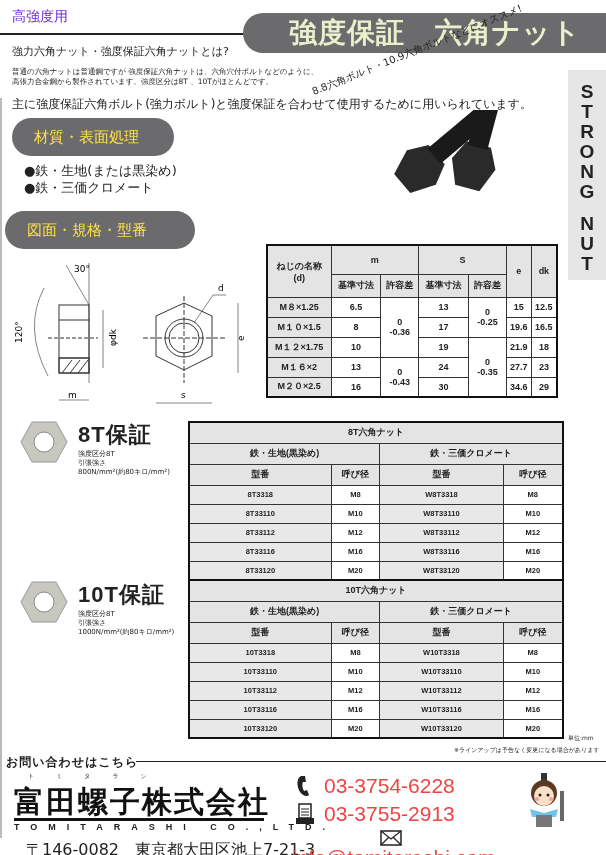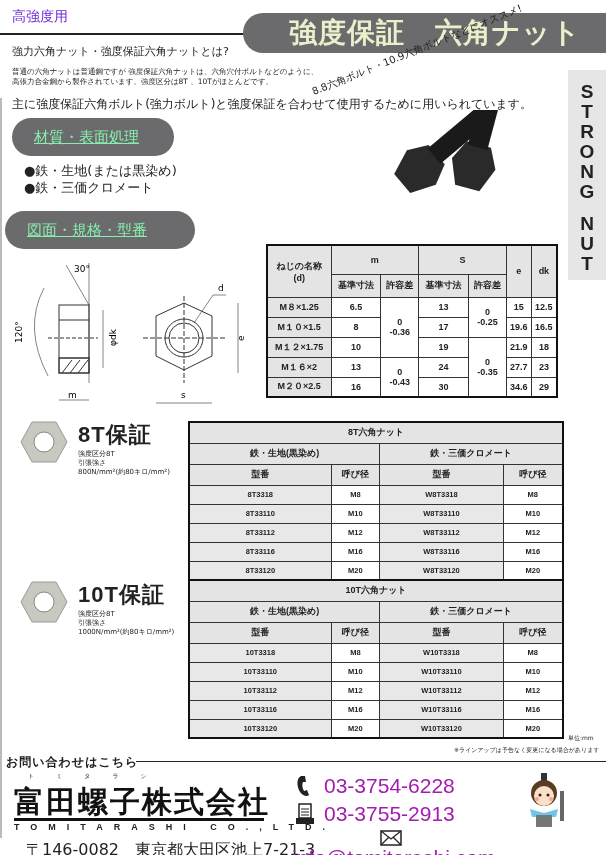--- a/index.html
+++ b/index.html
@@ -5,21 +5,21 @@
   * { box-sizing: border-box; margin: 0; padding: 0; }
   body { width: 606px; height: 855px; background: #fff; font-family: "DejaVu Sans", sans-serif; color: #222; position: relative; overflow: hidden; }
   .page { position: relative; width: 606px; height: 855px; }
   .left-rule { position: absolute; left: 0; top: 98px; width: 2px; height: 740px; background: #bbb; }
   .cat { position: absolute; left: 12px; top: 8px; font-size: 14px; color: #6d28d9; }
   .hr-top { position: absolute; left: 0; top: 33px; width: 250px; height: 2px; background: #222; }
   .title-bar { position: absolute; left: 243px; top: 13px; width: 380px; height: 40px; background: #6b6b6d; border-radius: 22px 0 0 22px; color: #e8f0cc; font-size: 28px; font-weight: bold; padding-left: 46px; line-height: 40px; letter-spacing: 1px; }
   .q-title { position: absolute; left: 12px; top: 44px; font-size: 11px; }
   .intro { position: absolute; left: 12px; top: 67px; font-size: 7.5px; line-height: 10px; }
   .intro2 { position: absolute; left: 12px; top: 96px; font-size: 12px; }
-  .pill { position: absolute; background: #6b6b6d; color: #86efac; font-size: 15px; border-radius: 20px; height: 38px; line-height: 38px; padding: 0 22px; text-decoration: underline; }
+  .pill { position: absolute; background: #6b6b6d; color: #fde047; font-size: 15px; border-radius: 20px; height: 38px; line-height: 38px; padding: 0 22px; }
   .pill1 { left: 12px; top: 118px; width: 162px; }
   .pill2 { left: 5px; top: 211px; width: 190px; }
   .mat { position: absolute; left: 24px; top: 162px; font-size: 13px; line-height: 17px; }
   .recommend { position: absolute; left: 340px; top: 80px; width: 230px; height: 80px; font-size: 10px; transform: rotate(-22deg); transform-origin: left bottom; }
   .bolts { position: absolute; left: 380px; top: 110px; width: 150px; height: 130px; }
   .side-label { position: absolute; left: 568px; top: 70px; width: 38px; height: 210px; background: #e6e6e6; display: flex; flex-direction: column; align-items: center; padding-top: 12px; font-weight: bold; font-size: 19px; line-height: 20px; color: #222; font-family: "Liberation Sans", sans-serif; }
   .drawing { position: absolute; left: 8px; top: 258px; width: 252px; height: 150px; }
   table { border-collapse: collapse; font-family: "Liberation Sans", sans-serif; }
   .spec { position: absolute; left: 266px; top: 244px; width: 292px; border: 2px solid #111; font-size: 9px; font-weight: bold; }
   .spec td, .spec th { border: 1px solid #333; text-align: center; height: 20px; }
@@ -39,21 +39,21 @@
   .t10 { top: 579px; }
   .unit { position: absolute; left: 568px; top: 734px; font-size: 6px; }
   .note { position: absolute; left: 454px; top: 746px; font-size: 6px; }
   .contact-label { position: absolute; left: 6px; top: 754px; font-size: 12px; font-weight: bold; letter-spacing: 1px; }
   .contact-rule { position: absolute; left: 136px; top: 761px; width: 470px; height: 1px; background: #222; }
   .kana { position: absolute; left: 28px; top: 772px; font-size: 6px; letter-spacing: 22px; }
   .company { position: absolute; left: 14px; top: 782px; font-size: 30px; font-weight: bold; letter-spacing: 2px; color: #111; font-family: "Liberation Sans", sans-serif; }
   .company-rule { position: absolute; left: 14px; top: 818px; width: 250px; height: 3px; background: #111; }
   .company-en { position: absolute; left: 14px; top: 822px; font-size: 9px; font-weight: bold; letter-spacing: 11px; font-family: "Liberation Sans", sans-serif; }
   .address { position: absolute; left: 26px; top: 840px; font-size: 16px; }
-  .contact-row { position: absolute; left: 292px; display: flex; align-items: center; font-family: "Liberation Sans", sans-serif; color: #a21caf; }
+  .contact-row { position: absolute; left: 292px; display: flex; align-items: center; font-family: "Liberation Sans", sans-serif; color: #ef4444; }
   .contact-row .ic { width: 26px; display: inline-flex; justify-content: center; margin-right: 6px; }
   .tel { top: 774px; font-size: 21px; }
   .fax { top: 802px; font-size: 21px; }
   .mail { top: 830px; font-size: 21px; flex-direction: column; }
   .mascot { position: absolute; left: 520px; top: 773px; width: 48px; height: 56px; }
 </style>
 </head>
 <body>
 
 <div class="page">

